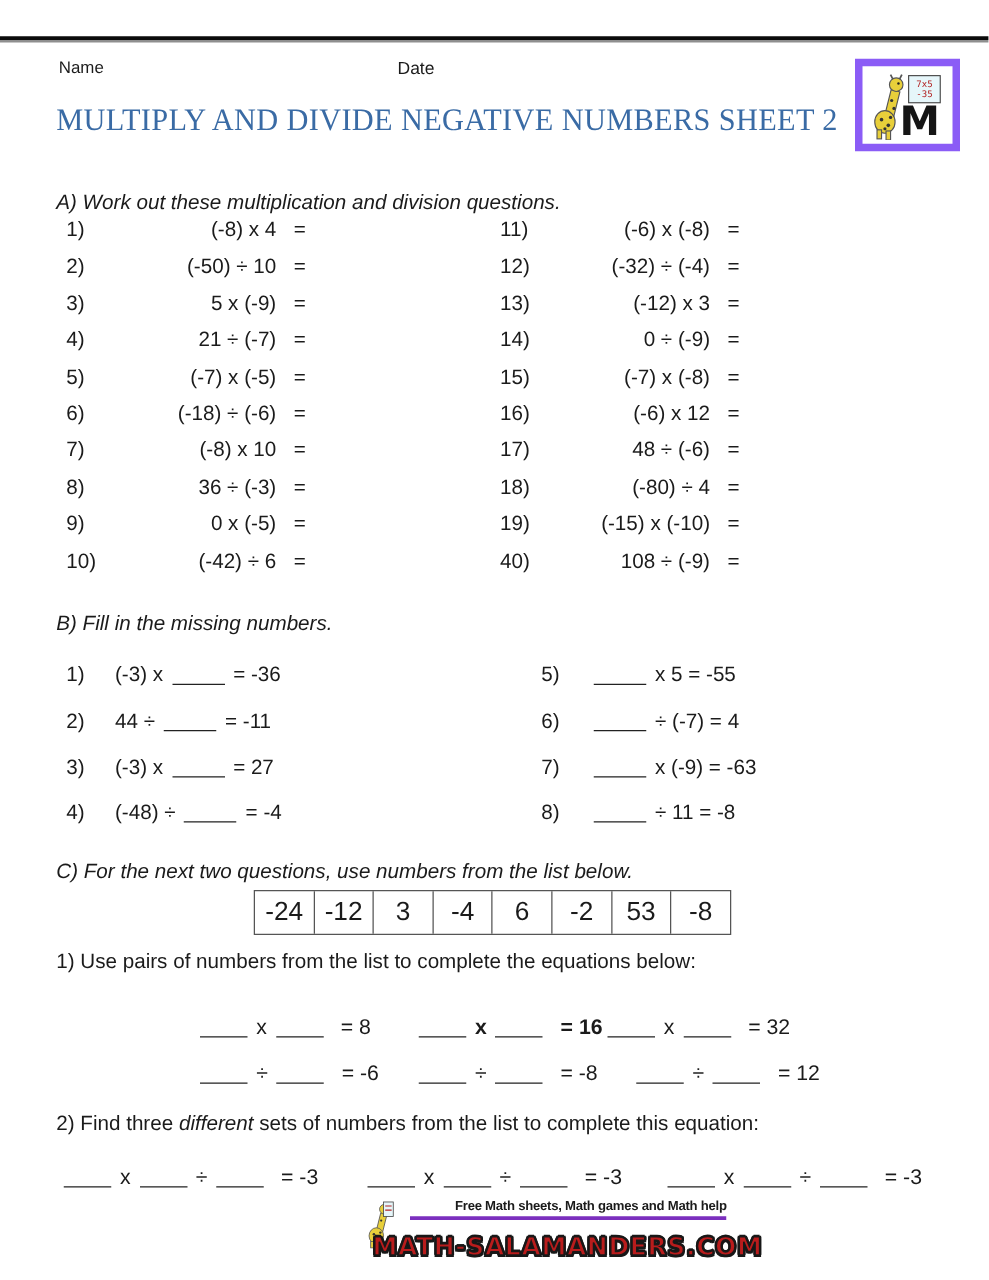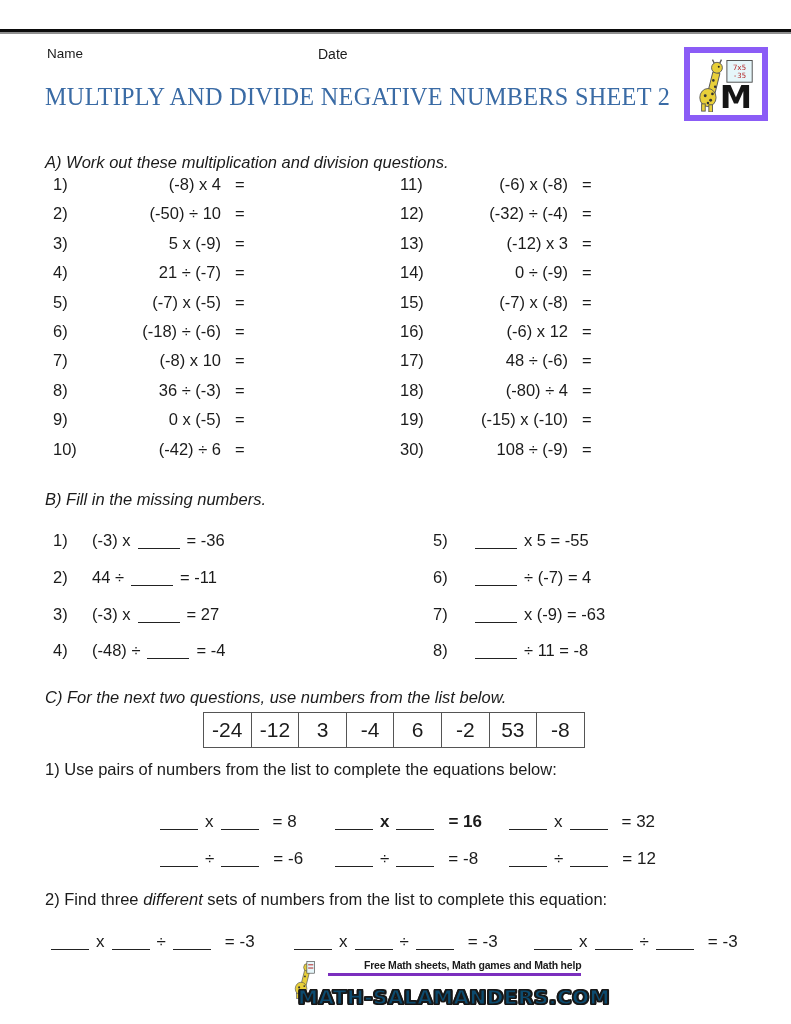--- a/index.html
+++ b/index.html
@@ -57,21 +57,21 @@
   .eqop{margin:0 1px;}
   .eqres{margin-left:8px;}
 
   .footer{position:absolute;left:281px;top:957px;width:300px;}
   .f-top{display:flex;align-items:flex-start;}
   .f-logo{flex:none;margin-top:2px;}
   .f-right{margin-left:3px;padding-top:2px;}
   .f-tagline{font-size:10.5px;font-weight:bold;letter-spacing:-.2px;white-space:nowrap;padding-left:36px;}
   .f-rule{height:3px;margin-top:2px;width:100%;}
   .f-site{margin-top:-14px;margin-left:17px;font-size:20px;font-weight:bold;letter-spacing:.5px;
-          white-space:nowrap;color:#0c4a6e;font-family:"DejaVu Sans",sans-serif;
+          white-space:nowrap;color:#b91c1c;font-family:"DejaVu Sans",sans-serif;
           -webkit-text-stroke:1.2px #181818;
           text-shadow:-1.2px -1.2px 0 #181818,1.2px -1.2px 0 #181818,-1.2px 1.2px 0 #181818,
                       1.2px 1.2px 0 #181818,0 1.4px 0 #181818,0 -1.4px 0 #181818,
                       1.4px 0 0 #181818,-1.4px 0 0 #181818;text-align:right;}
 </style>
 </head>
 <body>
 
 <div class="page">
 
@@ -122,21 +122,21 @@
   <div class="a-col" id="a-col-right">
       <div class="qrow"><span class="qnum">11)</span><span class="qexpr">(-6) x (-8)</span><span class="qeq">=</span></div>
       <div class="qrow"><span class="qnum">12)</span><span class="qexpr">(-32) ÷ (-4)</span><span class="qeq">=</span></div>
       <div class="qrow"><span class="qnum">13)</span><span class="qexpr">(-12) x 3</span><span class="qeq">=</span></div>
       <div class="qrow"><span class="qnum">14)</span><span class="qexpr">0 ÷ (-9)</span><span class="qeq">=</span></div>
       <div class="qrow"><span class="qnum">15)</span><span class="qexpr">(-7) x (-8)</span><span class="qeq">=</span></div>
       <div class="qrow"><span class="qnum">16)</span><span class="qexpr">(-6) x 12</span><span class="qeq">=</span></div>
       <div class="qrow"><span class="qnum">17)</span><span class="qexpr">48 ÷ (-6)</span><span class="qeq">=</span></div>
       <div class="qrow"><span class="qnum">18)</span><span class="qexpr">(-80) ÷ 4</span><span class="qeq">=</span></div>
       <div class="qrow"><span class="qnum">19)</span><span class="qexpr">(-15) x (-10)</span><span class="qeq">=</span></div>
-      <div class="qrow"><span class="qnum">30)</span><span class="qexpr">108 ÷ (-9)</span><span class="qeq">=</span></div>
+      <div class="qrow"><span class="qnum">40)</span><span class="qexpr">108 ÷ (-9)</span><span class="qeq">=</span></div>
     </div>
 
   <div class="sec-heading" id="b-heading">B) Fill in the missing numbers.</div>
   <div class="b-col" id="b-col-left">
       <div class="brow"><span class="bnum">1)</span><span class="btext">(-3) x</span><span class="blank blank-b"></span><span class="btext">= -36</span></div>
       <div class="brow"><span class="bnum">2)</span><span class="btext">44 ÷</span><span class="blank blank-b"></span><span class="btext">= -11</span></div>
       <div class="brow"><span class="bnum">3)</span><span class="btext">(-3) x</span><span class="blank blank-b"></span><span class="btext">= 27</span></div>
       <div class="brow"><span class="bnum">4)</span><span class="btext">(-48) ÷</span><span class="blank blank-b"></span><span class="btext">= -4</span></div>
     </div>
   <div class="b-col" id="b-col-right">
@@ -155,21 +155,21 @@
       <div class="ccell">6</div>
       <div class="ccell">-2</div>
       <div class="ccell">53</div>
       <div class="ccell">-8</div>
     </div>
 
   <div class="c-q1-label">1) Use pairs of numbers from the list to complete the equations below:</div>
   <div class="c-q1-eqs" id="c-q1-eqs">
       <div class="eq-group" style="left: 154px; top: 0px;"><span class="blank blank-c"></span><span class="eqop">x</span><span class="blank blank-c"></span><span class="eqres">= 8</span></div>
       <div class="eq-group" style="left: 329px; top: 0px; font-weight: bold;"><span class="blank blank-c"></span><span class="eqop">x</span><span class="blank blank-c"></span><span class="eqres">= 16</span></div>
-      <div class="eq-group" style="left: 503px; top: 0px;"><span class="blank blank-c"></span><span class="eqop">x</span><span class="blank blank-c"></span><span class="eqres">= 32</span></div>
+      <div class="eq-group" style="left: 480px; top: 0px;"><span class="blank blank-c"></span><span class="eqop">x</span><span class="blank blank-c"></span><span class="eqres">= 32</span></div>
       <div class="eq-group" style="left: 154px; top: 37px;"><span class="blank blank-c"></span><span class="eqop">÷</span><span class="blank blank-c"></span><span class="eqres">= -6</span></div>
       <div class="eq-group" style="left: 329px; top: 37px;"><span class="blank blank-c"></span><span class="eqop">÷</span><span class="blank blank-c"></span><span class="eqres">= -8</span></div>
       <div class="eq-group" style="left: 503px; top: 37px;"><span class="blank blank-c"></span><span class="eqop">÷</span><span class="blank blank-c"></span><span class="eqres">= 12</span></div>
     </div>
 
   <div class="c-q2-label"><span>2) Find three </span><span class="emph">different</span><span> sets of numbers from the list to complete this equation:</span></div>
   <div class="c-q2-eqs" id="c-q2-eqs">
       <div class="eq-group" style="left: 45px;"><span class="blank blank-c"></span><span class="eqop">x</span><span class="blank blank-c"></span><span class="eqop">÷</span><span class="blank blank-c"></span><span class="eqres">= -3</span></div>
       <div class="eq-group" style="left: 288px;"><span class="blank blank-c"></span><span class="eqop">x</span><span class="blank blank-c"></span><span class="eqop">÷</span><span class="blank blank-c"></span><span class="eqres">= -3</span></div>
       <div class="eq-group" style="left: 528px;"><span class="blank blank-c"></span><span class="eqop">x</span><span class="blank blank-c"></span><span class="eqop">÷</span><span class="blank blank-c"></span><span class="eqres">= -3</span></div>

